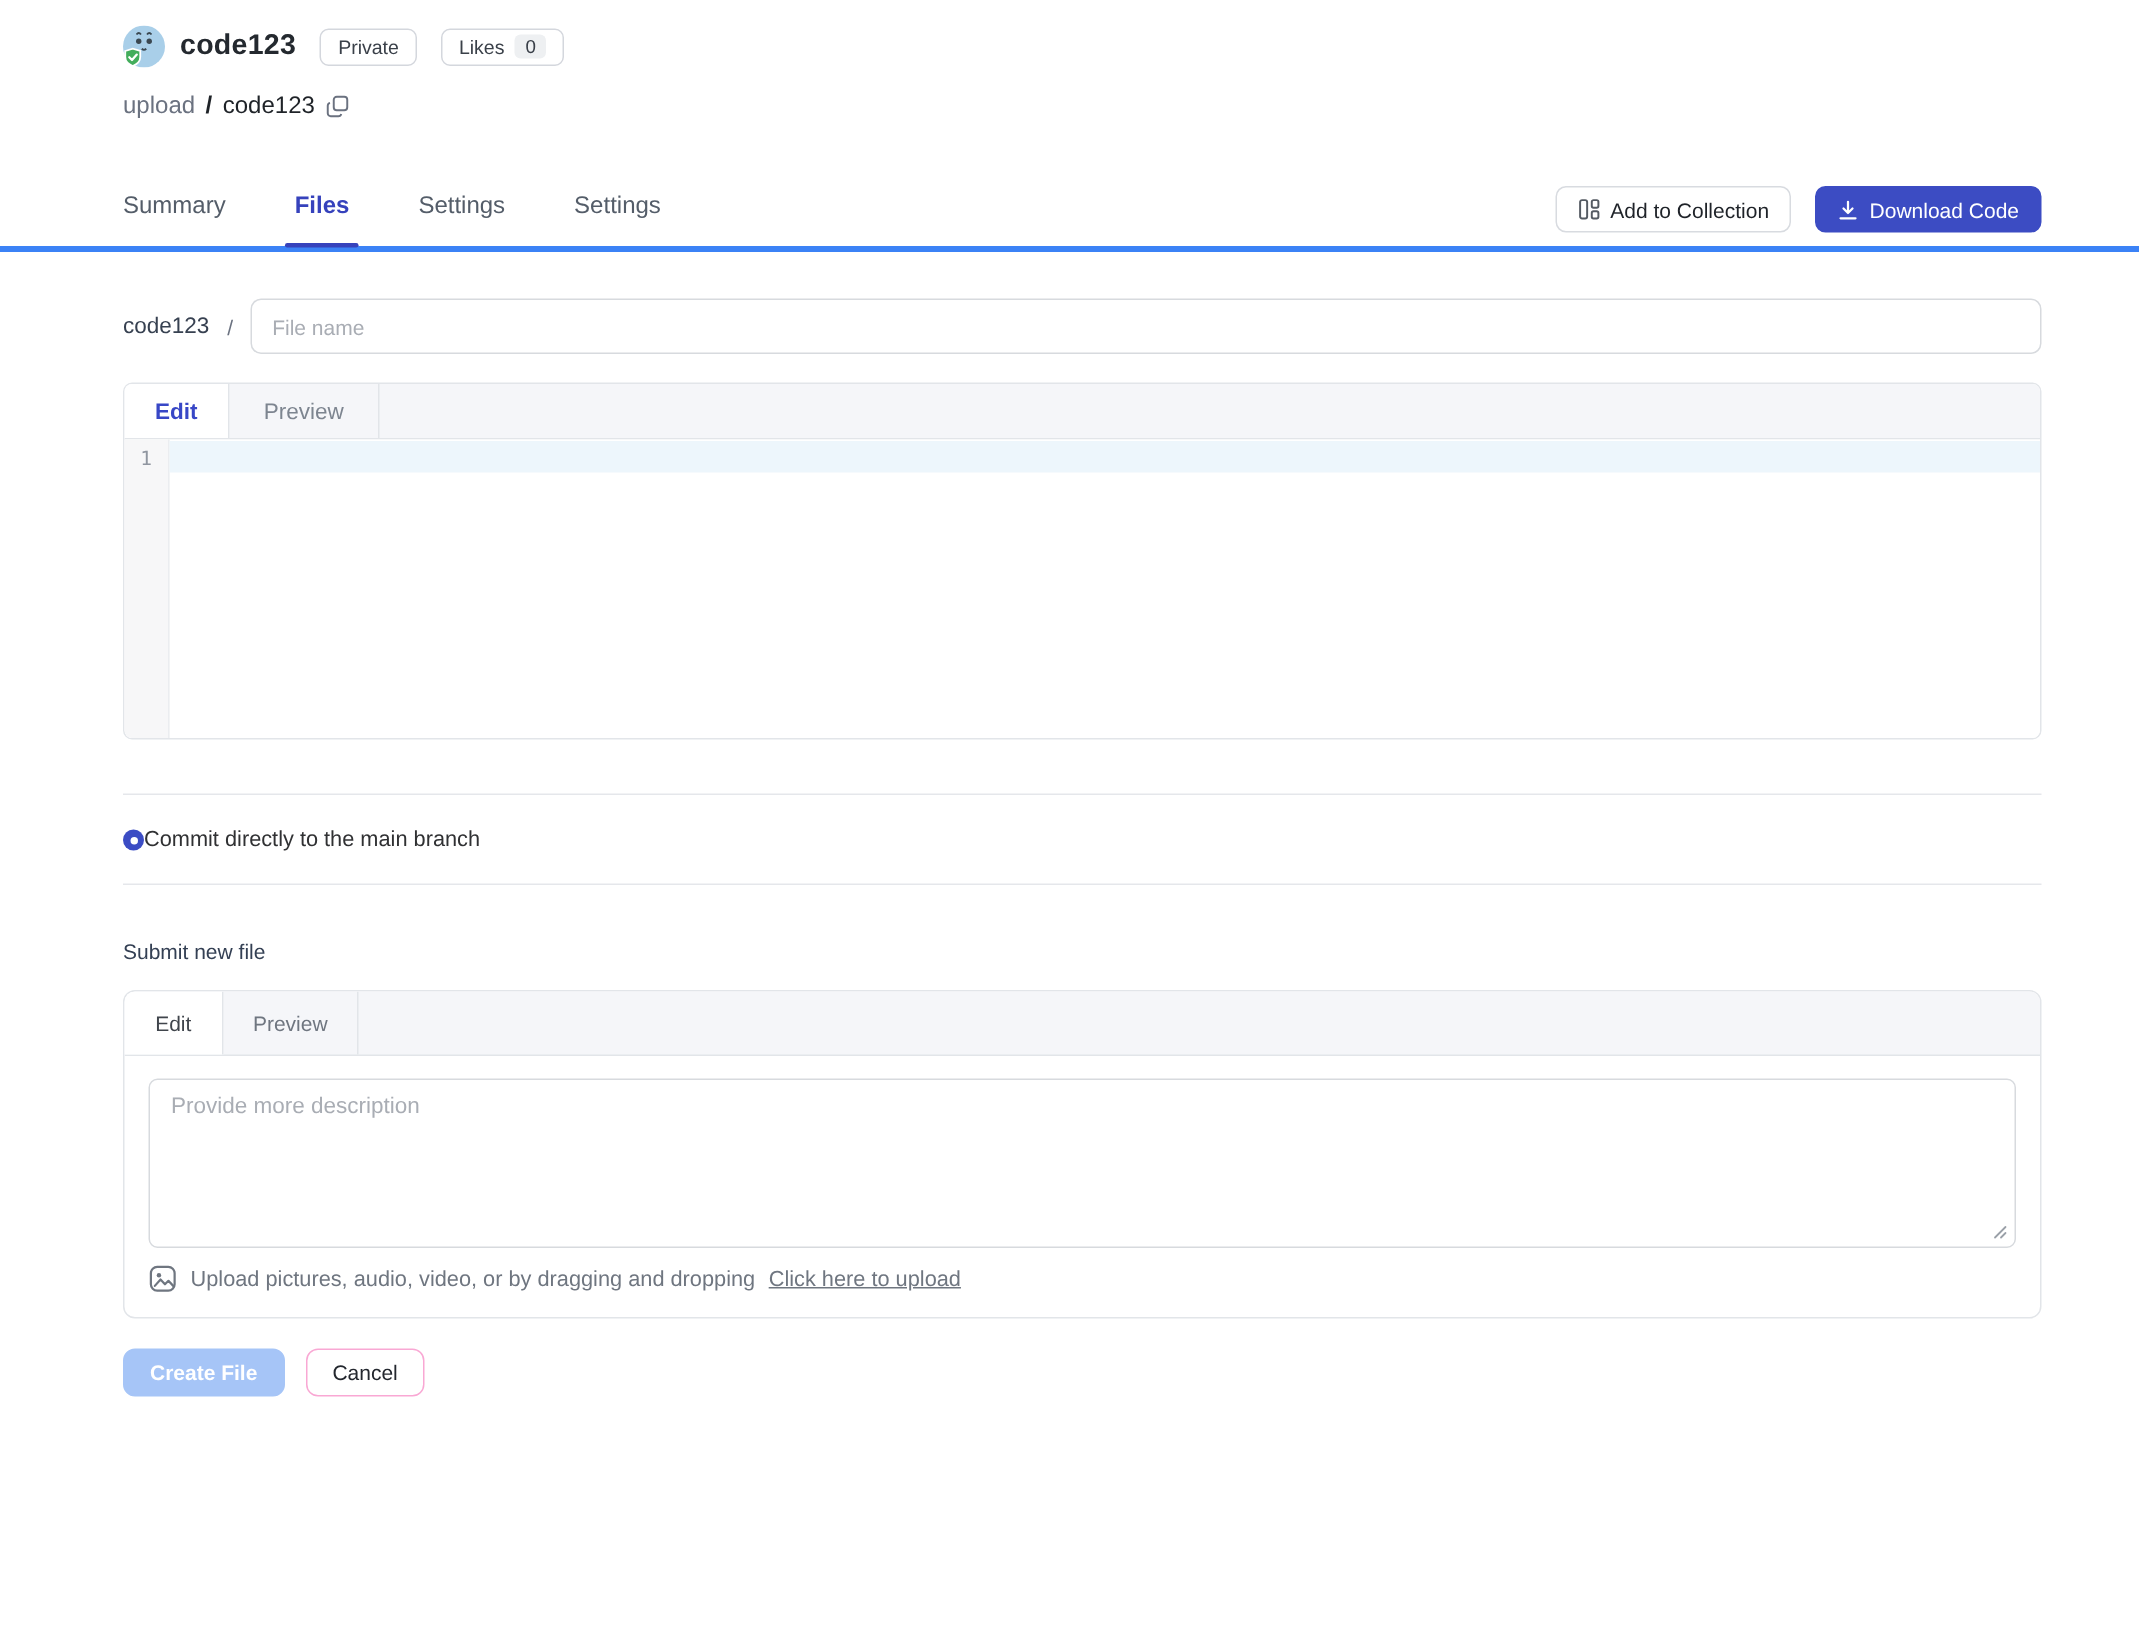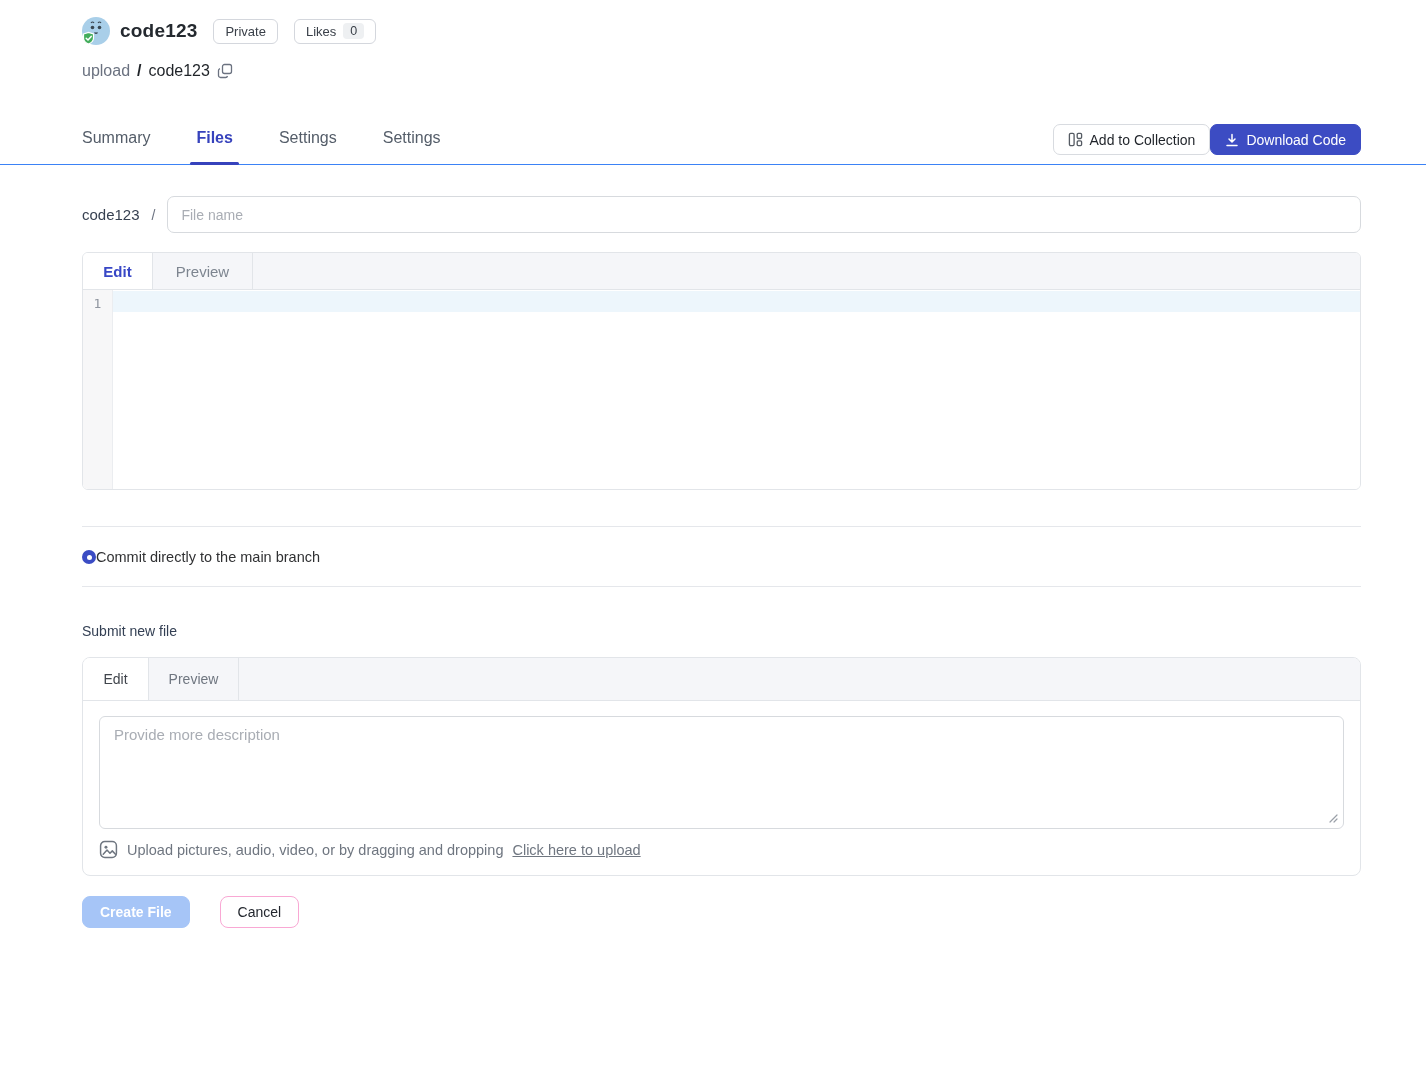--- a/index.html
+++ b/index.html
@@ -22,34 +22,34 @@
     height: 25px; padding: 0 11px; font-size: 13px; color: #3a4049; margin-left: 6px;
   }
   .badge .count { background: #eef0f2; border-radius: 4px; padding: 1px 7px; font-size: 12.5px; color: #3a4049; }
   .breadcrumb { margin-top: 17px; font-size: 16px; display: flex; align-items: center; gap: 7px; }
   .breadcrumb .owner { color: #6b7280; }
   .breadcrumb .sep { color: #1f2328; font-weight: bold; }
   .breadcrumb .repo { color: #1f2328; font-weight: 500; }
   .icon-btn-plain { background: none; border: none; cursor: pointer; display: inline-flex; padding: 0; }
 
   
-  .nav-row-wrap { border-bottom: 1px solid #3b82f6; margin-top: 39px; width: 1426px; }
+  .nav-row-wrap { border-bottom: 4px solid #3b82f6; margin-top: 39px; width: 1426px; }
   .nav-row { display: flex; align-items: flex-end; justify-content: space-between; padding: 0 65px 0 82px; }
   .tabs { display: flex; gap: 46px; }
   .tab {
     font-size: 16px; color: #545d69; padding: 10px 0 17px; cursor: pointer;
     position: relative; font-weight: 500; background: none; border: none;
     font-family: "Liberation Sans", sans-serif;
   }
   .tab.active { color: #3642bc; font-weight: bold; }
   .tab.active::after {
     content: ""; position: absolute; left: -6px; right: -6px; bottom: -1px;
     height: 3px; background: #3642bc; border-radius: 2px;
   }
-  .nav-actions { display: flex; padding-bottom: 9px; }
+  .nav-actions { display: flex; gap: 16px; padding-bottom: 9px; }
   .btn {
     display: inline-flex; align-items: center; gap: 7px; cursor: pointer;
     font-family: "Liberation Sans", sans-serif; font-size: 14px;
     border-radius: 7px; height: 31px; padding: 0 14px;
   }
   .btn-outline { background: #fff; border: 1px solid #d8dbe0; color: #1f2329; }
   .btn-primary { background: #3c4cc3; border: 1px solid #3c4cc3; color: #fff; font-weight: 500; }
 
   
   .filepath-row { display: flex; align-items: center; gap: 12px; margin-top: 31px; }
@@ -108,21 +108,21 @@
     width: 100%; height: 113px; border: 1px solid #d7dade; border-radius: 6px;
     padding: 9px 14px; font-size: 15px; color: #303133; resize: none; outline: none;
     font-family: "Liberation Sans", sans-serif; display: block;
   }
   .desc-textarea::placeholder { color: #a9adb4; }
   .resize-handle { position: absolute; right: 22px; bottom: 6px; cursor: nwse-resize; display: inline-flex; }
   .upload-row { display: flex; align-items: center; gap: 9px; padding: 11px 16px 16px; font-size: 14.5px; color: #6f7680; }
   .upload-link { color: #6f7680; text-decoration: underline; cursor: pointer; }
 
   
-  .footer-row { margin-top: 20px; display: flex; gap: 30px; padding-bottom: 70px; }
+  .footer-row { margin-top: 20px; display: flex; gap: 14px; padding-bottom: 70px; }
   .btn-lg { height: 32px; padding: 0 17px; border-radius: 8px; font-size: 14px; }
   .btn-disabled { background: #a6c5f7; border: 1px solid #a6c5f7; color: #ffffff; font-weight: bold; cursor: default; }
   .btn-cancel { background: #fff; border: 1px solid #f9a8d4; color: #23272e; font-weight: 500; }
 
   svg { display: block; }
 </style>
 </head>
 <body>
 
 <div class="container">

